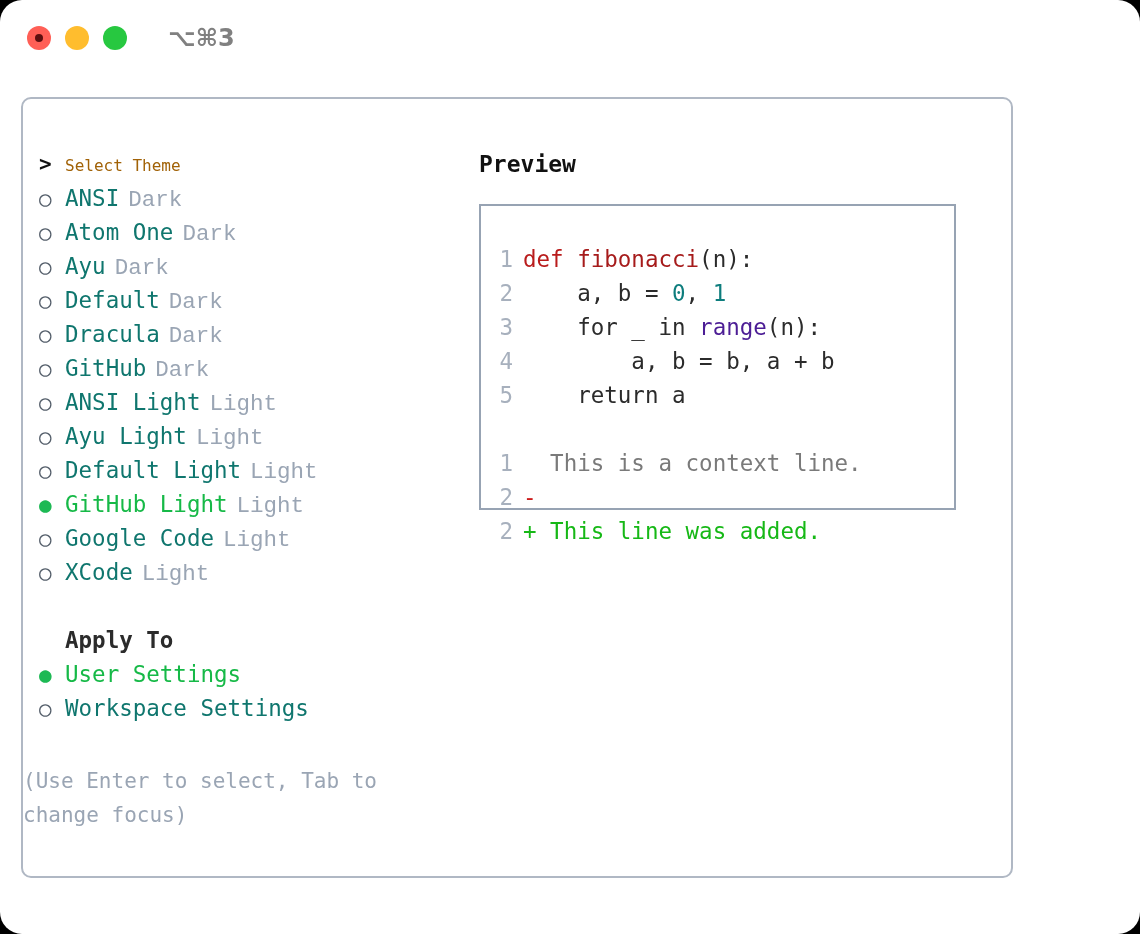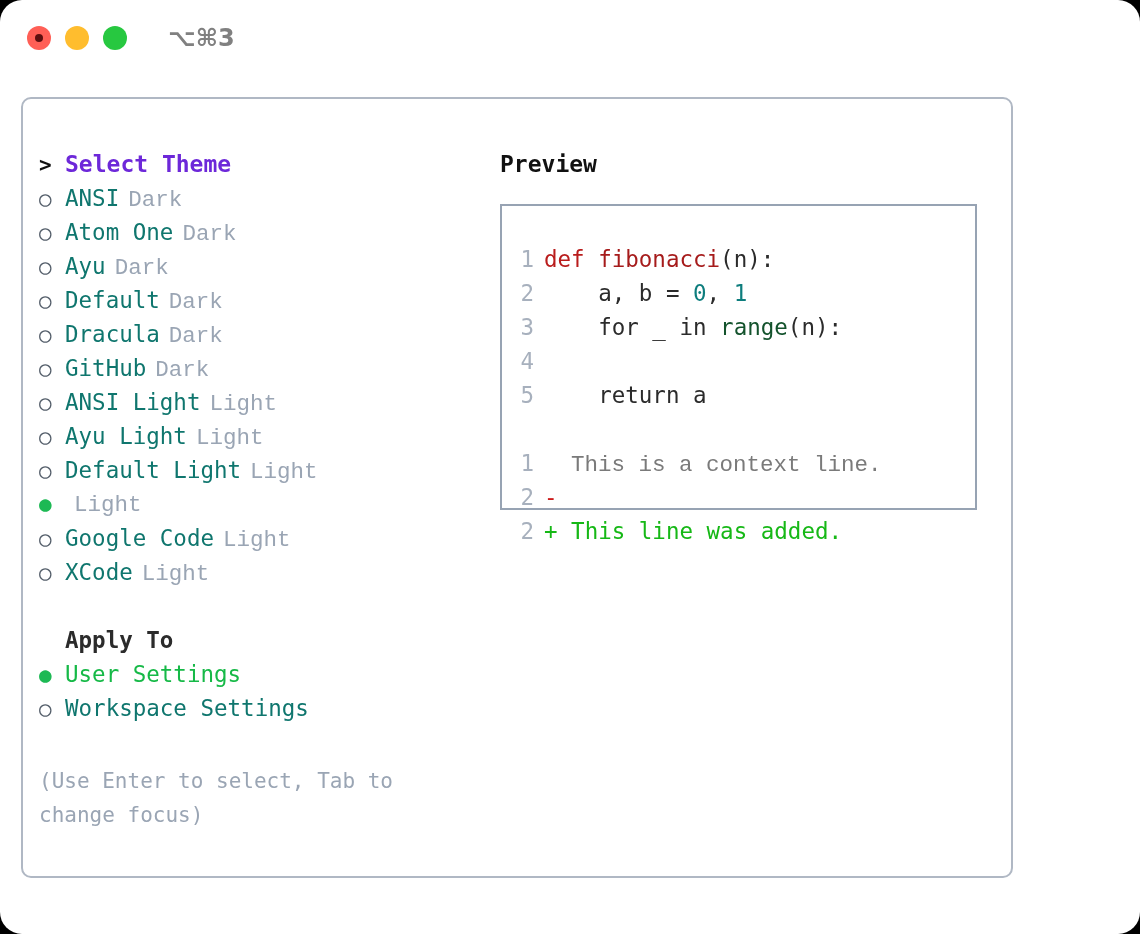--- a/index.html
+++ b/index.html
@@ -112,50 +112,50 @@
   .marker.caret {
     color: #111111;
     font-weight: bold;
   }
   .marker.hollow { color: #555f6b; }
   .marker.filled { color: #1db954; }
   .marker.blank  { color: transparent; }
 
   .row-label { color: #0f766e; }
   .row.header .row-label {
-    font-weight: bold;
-    color: #6d28d9;
-    font-size: 23px;
+    font-weight: normal;
+    color: #a16207;
+    font-size: 16px;
   }
   .row.selected .row-label { color: #16b947; }
   .row-badge {
     color: #9aa5b4;
     margin-left: 9px;
     font-family: Liberation Mono, monospace;
   }
   .row.section-header { margin-top: 34px; }
   .row.section-header .row-label {
     color: #2b2b2b;
     font-weight: bold;
   }
 
   .hint {
     position: absolute;
-    left: 16px;
+    left: 0;
     top: 665px;
     width: 410px;
     font-size: 21px;
     line-height: 34px;
     color: #9aa5b4;
   }
 
   
   .right-col {
     position: absolute;
-    left: 477px;
+    left: 456px;
     top: 48px;
     width: 490px;
   }
   .preview-title {
     font-size: 23px;
     font-weight: bold;
     color: #111111;
     line-height: 34px;
     white-space: pre;
   }
@@ -192,26 +192,26 @@
     color: #a7b0bd;
     padding-right: 10px;
   }
   .code-text { color: #2b2b2b; }
 
   
   .tok-plain { color: #2b2b2b; }
   .tok-kw    { color: #b91c1c; }
   .tok-fn    { color: #a61b1b; }
   .tok-num   { color: #0d7d7d; }
-  .tok-call  { color: #14532d; }
+  .tok-call  { color: #4c1d95; }
 
   .code-gap { height: 34px; }
 
   .diff-line { }
-  .diff-ctx  { color: #7a7a7a; font-family: Liberation Mono, monospace; }
+  .diff-ctx  { color: #7a7a7a; }
   .diff-del  { color: #cc1a1a; }
   .diff-add  { color: #16b816; }
 </style>
 </head>
 <body>
 
 <div class="window">
 
   <div class="titlebar">
     <div class="lights">
@@ -234,21 +234,21 @@
       <div id="theme-list">
           <div class="row"><span class="marker hollow">○</span><span class="row-label">ANSI</span><span class="row-badge">Dark</span></div>
           <div class="row"><span class="marker hollow">○</span><span class="row-label">Atom One</span><span class="row-badge">Dark</span></div>
           <div class="row"><span class="marker hollow">○</span><span class="row-label">Ayu</span><span class="row-badge">Dark</span></div>
           <div class="row"><span class="marker hollow">○</span><span class="row-label">Default</span><span class="row-badge">Dark</span></div>
           <div class="row"><span class="marker hollow">○</span><span class="row-label">Dracula</span><span class="row-badge">Dark</span></div>
           <div class="row"><span class="marker hollow">○</span><span class="row-label">GitHub</span><span class="row-badge">Dark</span></div>
           <div class="row"><span class="marker hollow">○</span><span class="row-label">ANSI Light</span><span class="row-badge">Light</span></div>
           <div class="row"><span class="marker hollow">○</span><span class="row-label">Ayu Light</span><span class="row-badge">Light</span></div>
           <div class="row"><span class="marker hollow">○</span><span class="row-label">Default Light</span><span class="row-badge">Light</span></div>
-          <div class="row selected"><span class="marker filled">●</span><span class="row-badge">Light</span></div>
+          <div class="row selected"><span class="marker filled">●</span><span class="row-label">GitHub Light</span><span class="row-badge">Light</span></div>
           <div class="row"><span class="marker hollow">○</span><span class="row-label">Google Code</span><span class="row-badge">Light</span></div>
           <div class="row"><span class="marker hollow">○</span><span class="row-label">XCode</span><span class="row-badge">Light</span></div>
         </div>
 
       <div class="row section-header">
         <span class="marker blank">&nbsp;</span>
         <span class="row-label">Apply To</span>
       </div>
 
       <div id="apply-list">
@@ -261,21 +261,21 @@
 
     <div class="right-col">
       <div class="preview-title">Preview</div>
 
       <div class="preview-box">
         <div class="code-area">
           <div id="code-lines">
               <div class="code-line"><span class="gutter">1</span><span class="code-text"><span class="tok-kw">def </span><span class="tok-fn">fibonacci</span><span class="tok-plain">(n):</span></span></div>
               <div class="code-line"><span class="gutter">2</span><span class="code-text"><span class="tok-plain">    a, b = </span><span class="tok-num">0</span><span class="tok-plain">, </span><span class="tok-num">1</span></span></div>
               <div class="code-line"><span class="gutter">3</span><span class="code-text"><span class="tok-plain">    for _ in </span><span class="tok-call">range</span><span class="tok-plain">(n):</span></span></div>
-              <div class="code-line"><span class="gutter">4</span></div>
+              <div class="code-line"><span class="gutter">4</span><span class="code-text"><span class="tok-plain">        a, b = b, a + b</span></span></div>
               <div class="code-line"><span class="gutter">5</span><span class="code-text"><span class="tok-plain">    return a</span></span></div>
             </div>
           <div class="code-gap"></div>
           <div id="diff-lines">
               <div class="code-line diff-line"><span class="gutter">1</span><span class="diff-ctx">  </span><span class="diff-ctx">This is a context line.</span></div>
               <div class="code-line diff-line"><span class="gutter">2</span><span class="diff-del">- </span></div>
               <div class="code-line diff-line"><span class="gutter">2</span><span class="diff-add">+ </span><span class="diff-add">This line was added.</span></div>
             </div>
         </div>
       </div>

